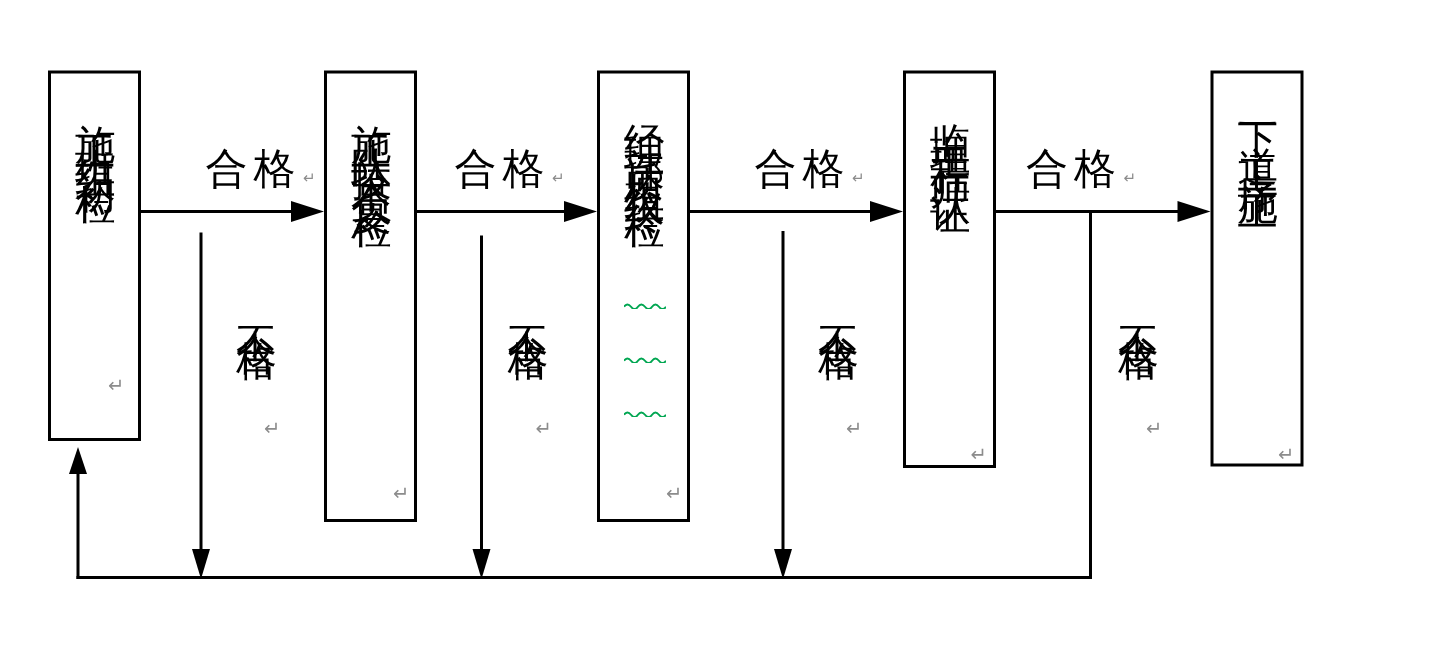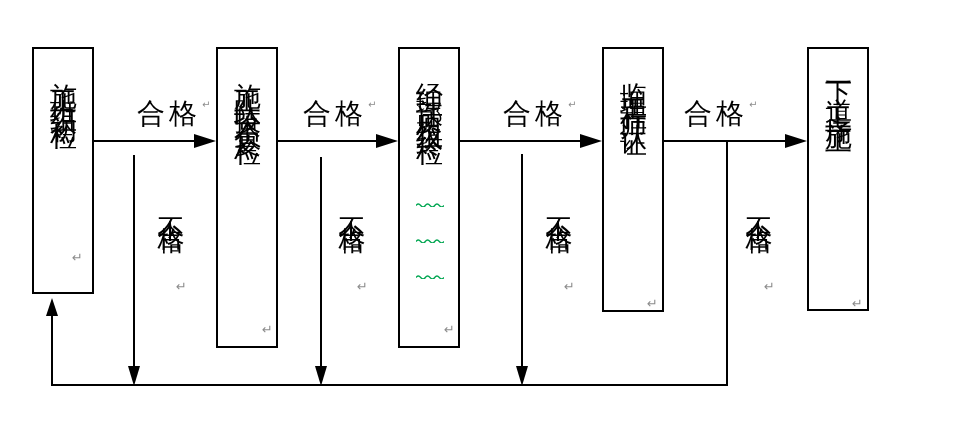--- a/index.html
+++ b/index.html
@@ -26,20 +26,21 @@
     font-size:27px;
     letter-spacing:8px;
     line-height:1;
     padding-top:12px;
     white-space:nowrap;
   }
   
   .pass-label{
     position:absolute;
     display:flex;
+    align-items:flex-end;
     font-size:28px;
     line-height:1;
     letter-spacing:4px;
   }
   .pass-label .pmark{font-size:10px;letter-spacing:0;margin-left:1px;margin-bottom:3px;}
   
   .fail-label{
     position:absolute;
     writing-mode:vertical-rl;
     text-orientation:upright;

